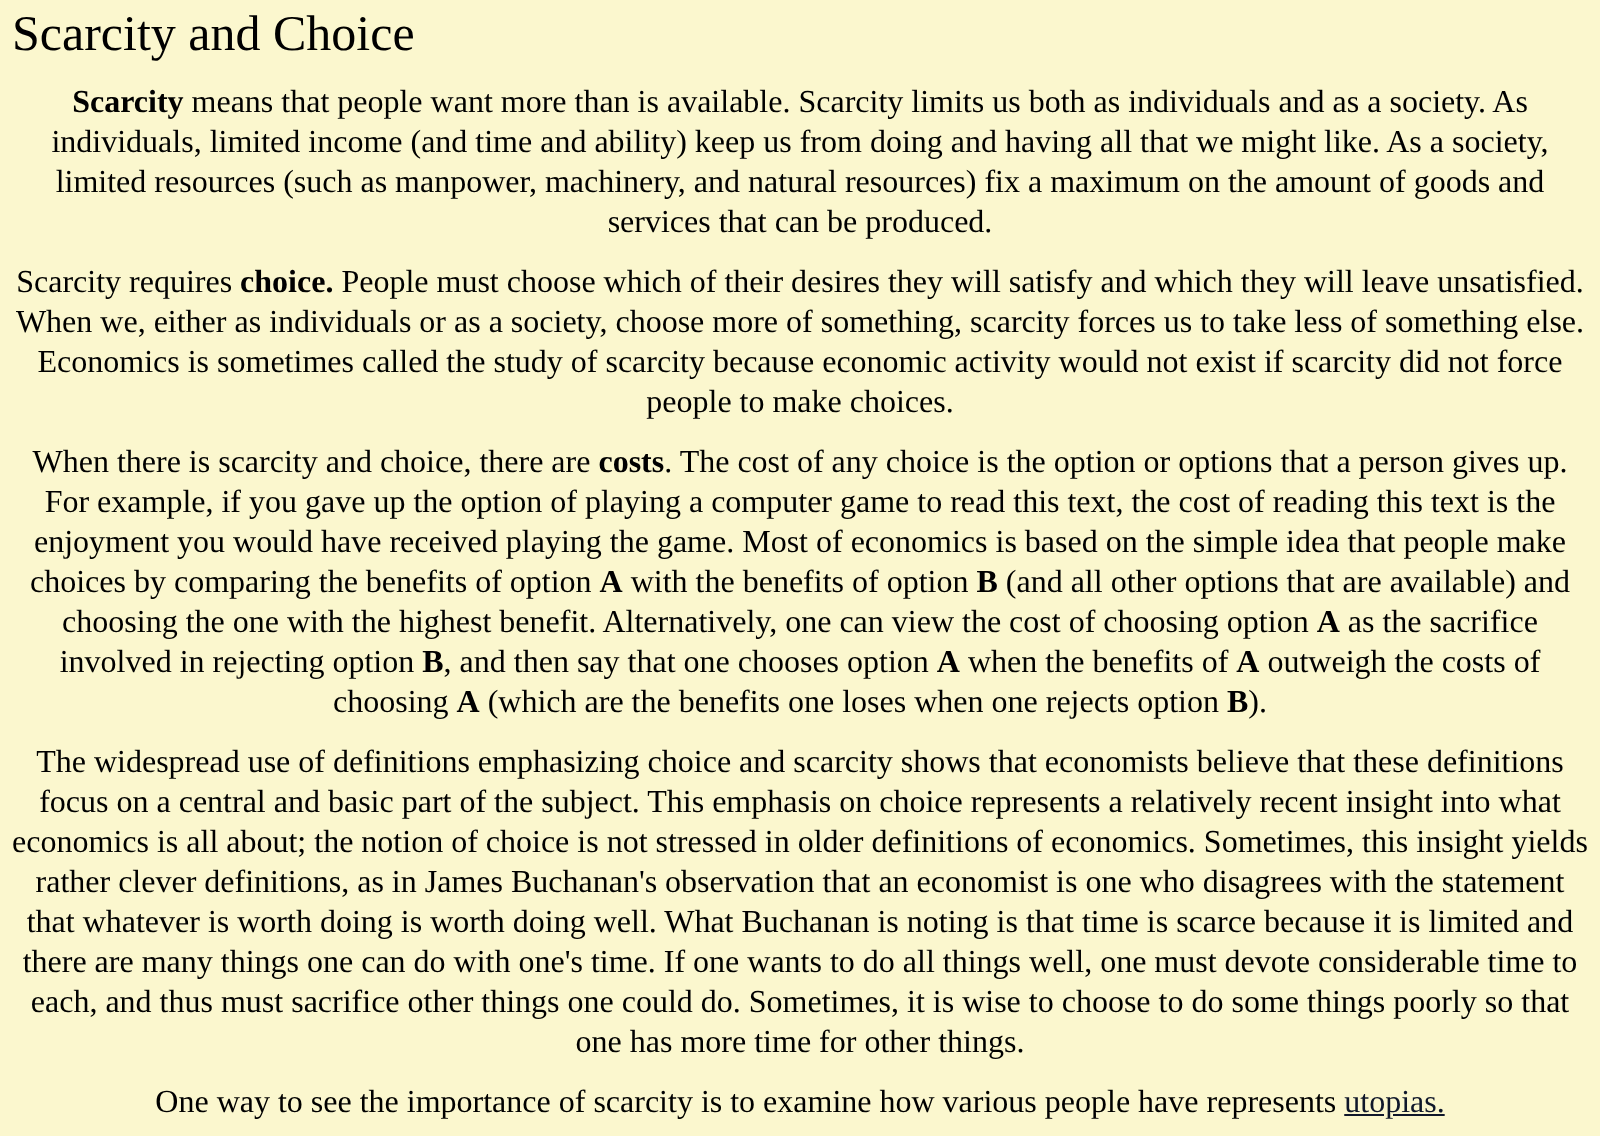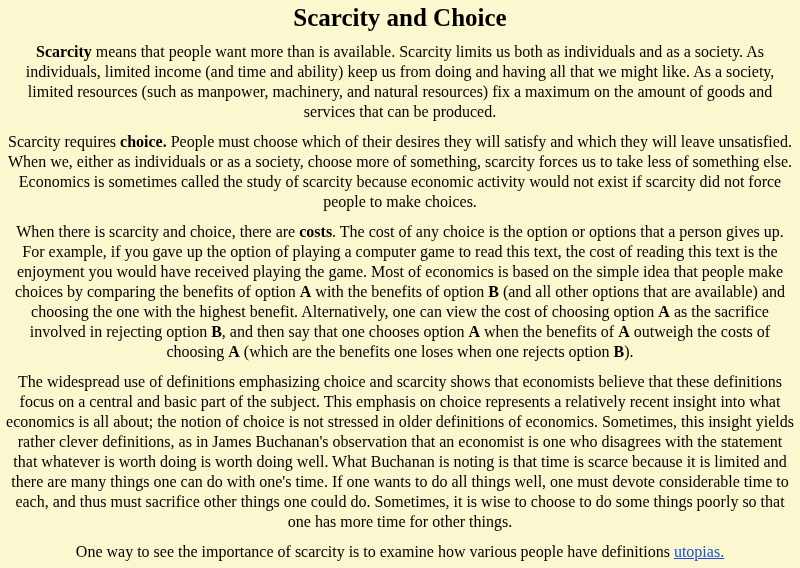--- a/index.html
+++ b/index.html
@@ -7,37 +7,36 @@
     width: 800px;
     min-height: 568px;
     background: #FBF7CE;
     font-family: "Liberation Serif", serif;
     font-size: 16px;
     color: #000000;
     box-sizing: border-box;
     padding: 4px 6px 0 6px;
   }
   h1.page-title {
-    text-align: center;
     font-size: 25px;
     line-height: 28px;
-    font-weight: bold;
+    font-weight: normal;
     margin: 0 0 10px 0;
   }
   #article p {
     margin: 0 0 10px 0;
     line-height: 20px;
     text-align: center;
   }
-  a { color: #1d4ed8; text-decoration: underline; cursor: pointer; }
+  a { color: #0f172a; text-decoration: underline; cursor: pointer; }
 </style>
 </head>
 <body>
 
 <h1 class="page-title">Scarcity and Choice</h1>
 
 <div id="article">
     <p><b>Scarcity</b><span> means that people want more than is available. Scarcity limits us both as individuals and as a society. As individuals, limited income (and time and ability) keep us from doing and having all that we might like. As a society, limited resources (such as manpower, machinery, and natural resources) fix a maximum on the amount of goods and services that can be produced.</span></p>
     <p><span>Scarcity requires </span><b>choice.</b><span> People must choose which of their desires they will satisfy and which they will leave unsatisfied. When we, either as individuals or as a society, choose more of something, scarcity forces us to take less of something else. Economics is sometimes called the study of scarcity because economic activity would not exist if scarcity did not force people to make choices.</span></p>
     <p><span>When there is scarcity and choice, there are </span><b>costs</b><span>. The cost of any choice is the option or options that a person gives up. For example, if you gave up the option of playing a computer game to read this text, the cost of reading this text is the enjoyment you would have received playing the game. Most of economics is based on the simple idea that people make choices by comparing the benefits of option </span><b>A</b><span> with the benefits of option </span><b>B</b><span> (and all other options that are available) and choosing the one with the highest benefit. Alternatively, one can view the cost of choosing option </span><b>A</b><span> as the sacrifice involved in rejecting option </span><b>B</b><span>, and then say that one chooses option </span><b>A</b><span> when the benefits of </span><b>A</b><span> outweigh the costs of choosing </span><b>A</b><span> (which are the benefits one loses when one rejects option </span><b>B</b><span>).</span></p>
     <p><span>The widespread use of definitions emphasizing choice and scarcity shows that economists believe that these definitions focus on a central and basic part of the subject. This emphasis on choice represents a relatively recent insight into what economics is all about; the notion of choice is not stressed in older definitions of economics. Sometimes, this insight yields rather clever definitions, as in James Buchanan's observation that an economist is one who disagrees with the statement that whatever is worth doing is worth doing well. What Buchanan is noting is that time is scarce because it is limited and there are many things one can do with one's time. If one wants to do all things well, one must devote considerable time to each, and thus must sacrifice other things one could do. Sometimes, it is wise to choose to do some things poorly so that one has more time for other things.</span></p>
-    <p><span>One way to see the importance of scarcity is to examine how various people have definitions </span><a href="#">utopias.</a></p>
+    <p><span>One way to see the importance of scarcity is to examine how various people have represents </span><a href="#">utopias.</a></p>
   </div>
 
 </body></html>

